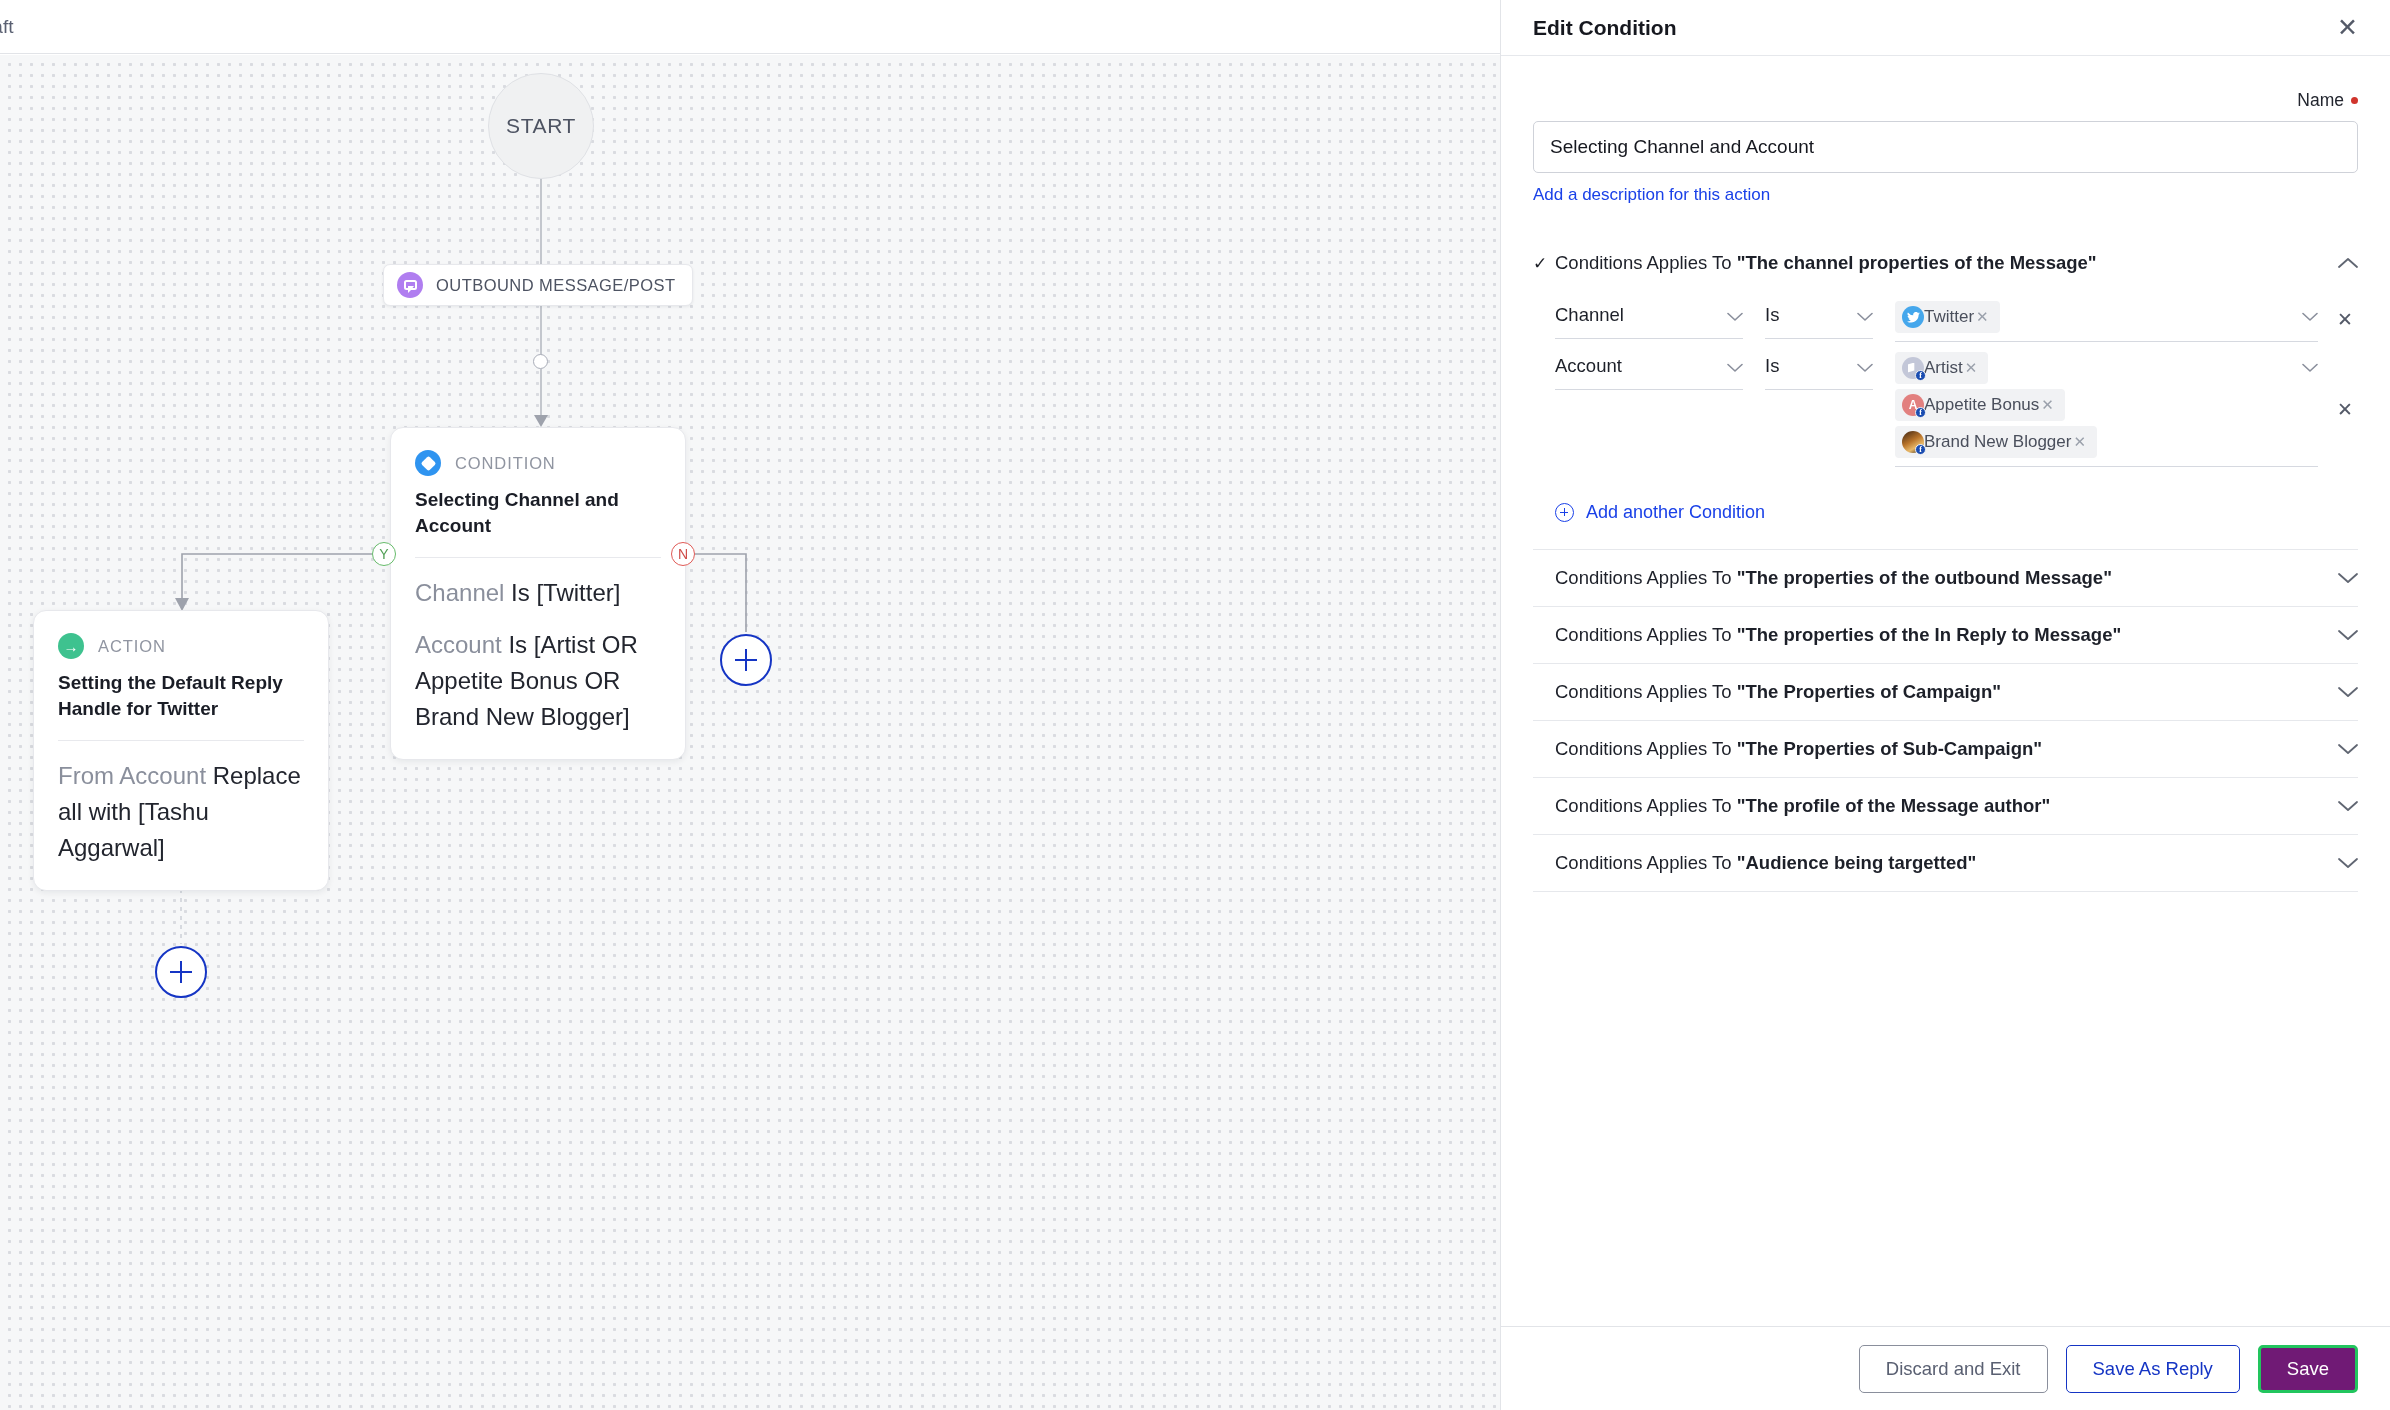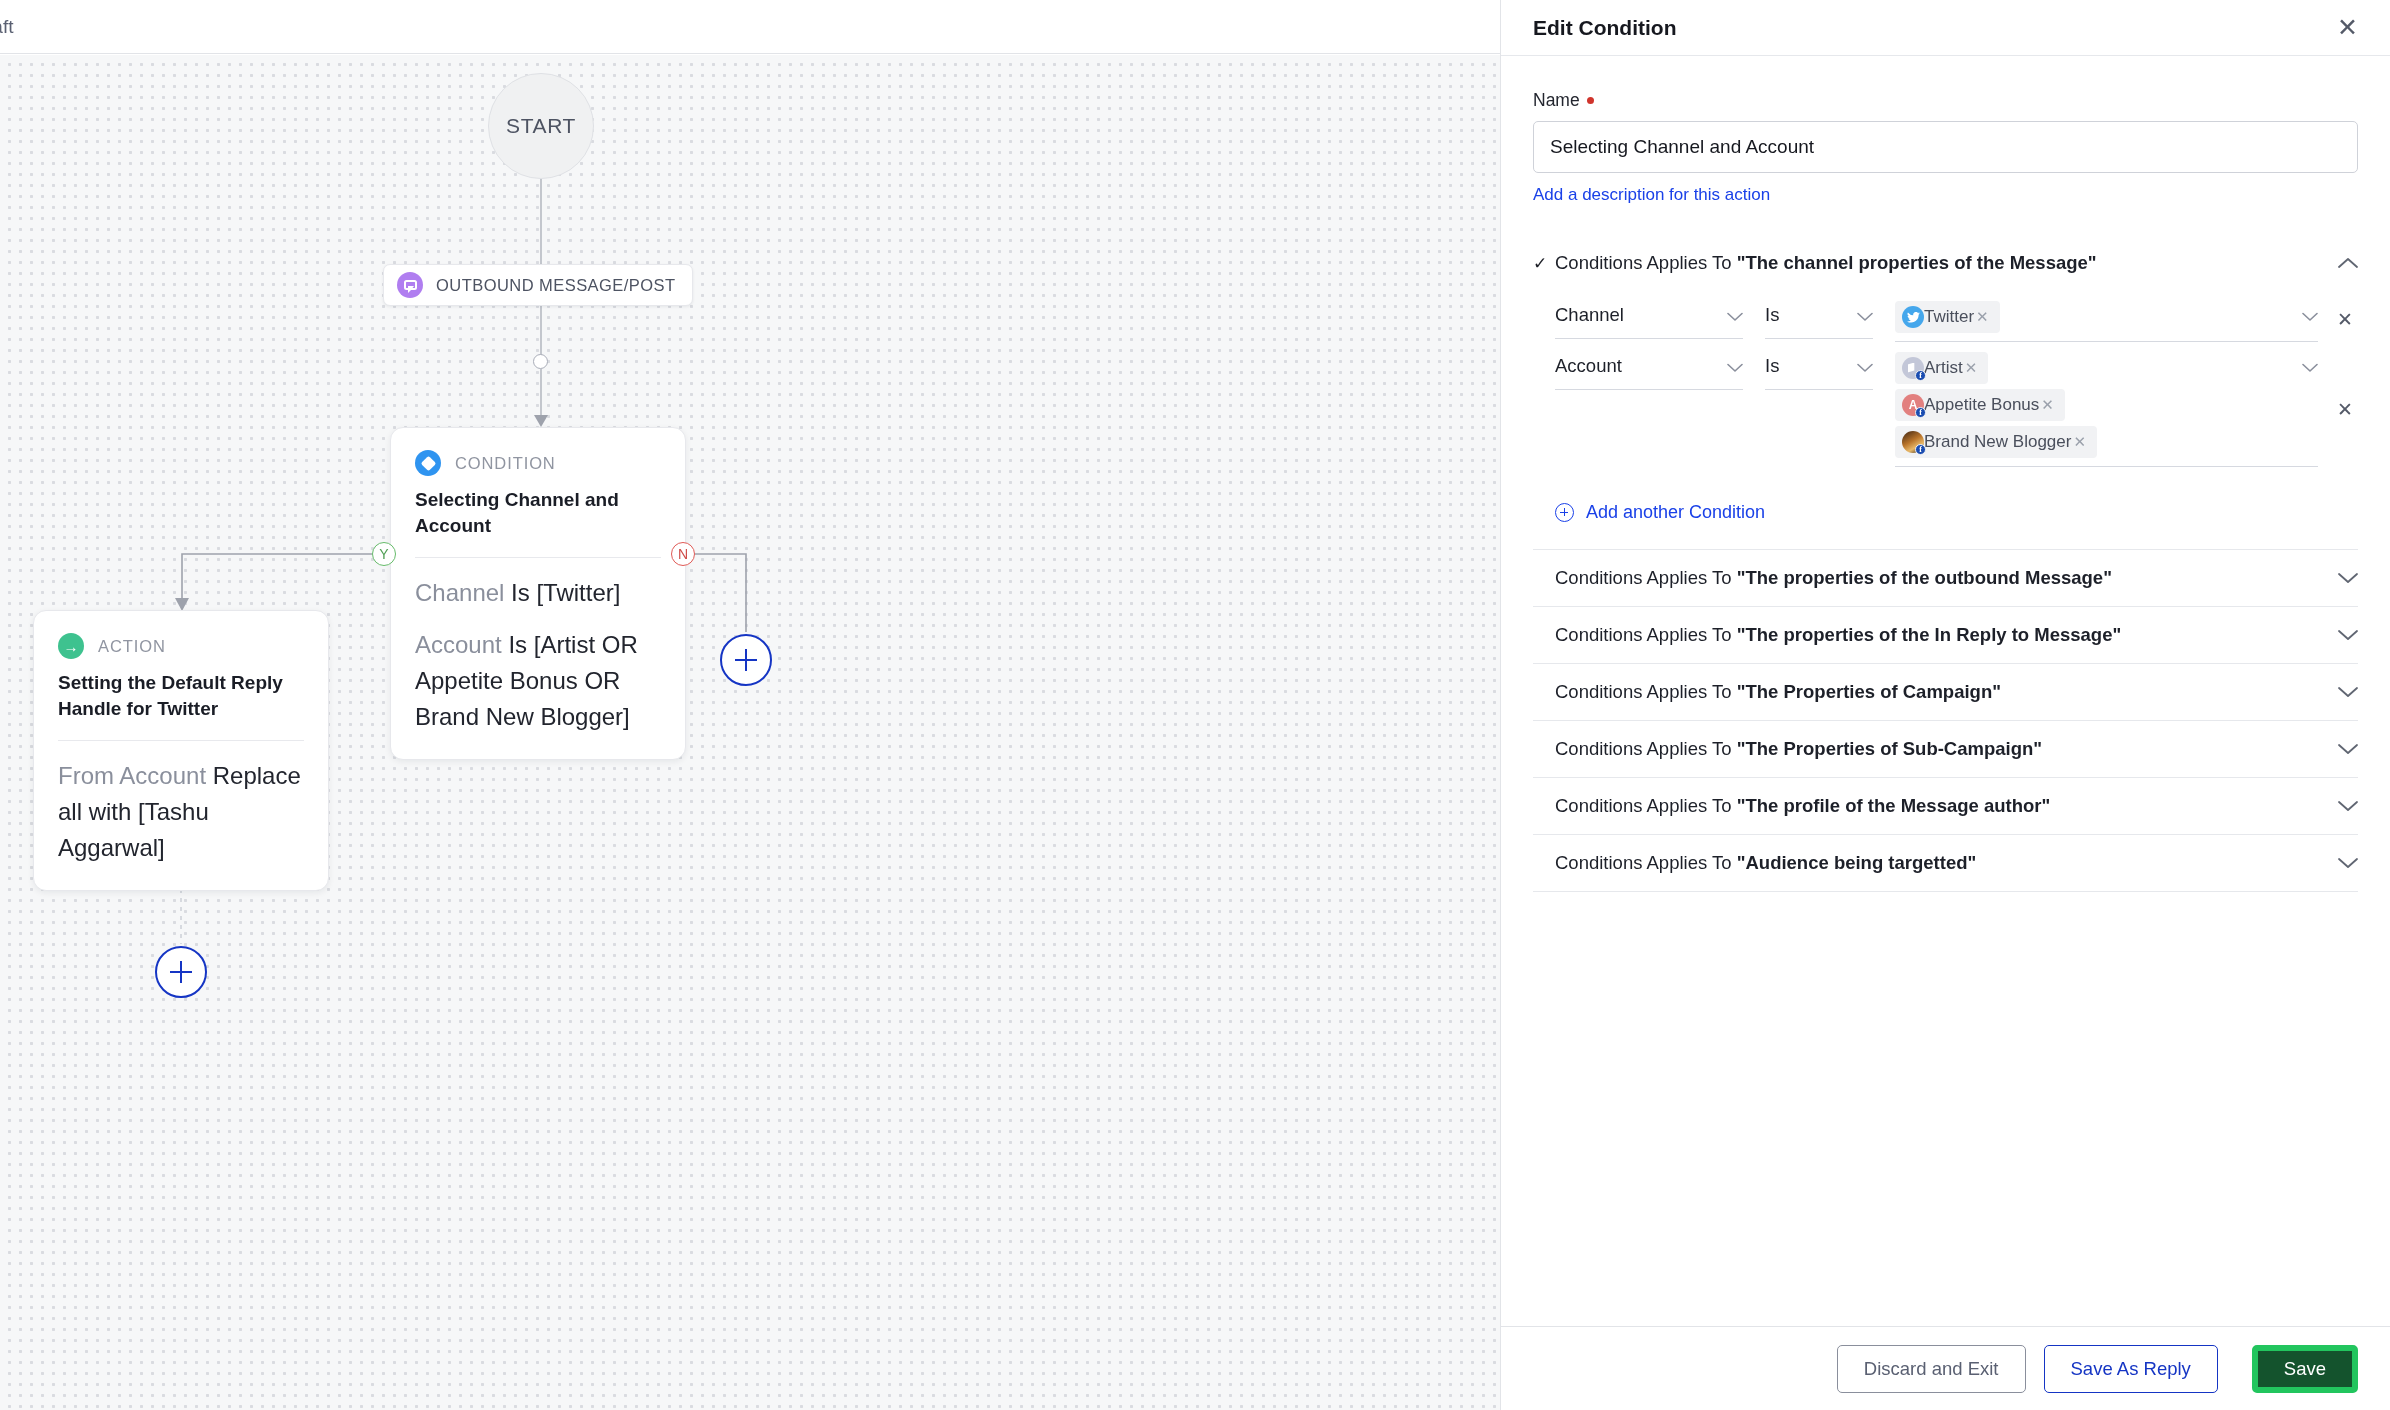--- a/index.html
+++ b/index.html
@@ -138,21 +138,21 @@
   }
   #panel-header .ph-title { font-size: 21px; font-weight: bold; color: #16181f; }
   #panel-header .close-x {
     font-size: 25px; color: #545a68; line-height: 1; cursor: pointer; font-weight: 300;
   }
 
   #panel-body {
     flex: 1 1 auto; overflow: hidden; padding: 34px 32px 0 32px;
   }
 
-  .field-label { font-size: 17.5px; color: #23262f; }
+  .field-label { font-size: 17.5px; color: #23262f; text-align: right; }
   .req-dot { display: inline-block; width: 7px; height: 7px; border-radius: 50%;
              background: #d0342c; vertical-align: middle; margin-left: 7px; position: relative; top: -1px; }
   .name-input {
     margin-top: 10px; width: 100%; height: 52px;
     border: 1px solid #cfd2d9; border-radius: 5px;
     font-family: "Liberation Sans", sans-serif;
     font-size: 19px; color: #16181f; padding: 0 16px; background: #fff;
   }
   .link-blue {
     display: inline-block; margin-top: 12px;
@@ -244,21 +244,21 @@
     gap: 18px; padding: 12px 32px; background: #fff;
   }
   .btn {
     height: 48px; border-radius: 5px; font-size: 18.5px;
     font-family: "Liberation Sans", sans-serif; cursor: pointer;
     display: inline-flex; align-items: center; justify-content: center;
     padding: 0 26px; white-space: nowrap;
   }
   .btn-ghost { background: #fff; border: 1px solid #8a8f9c; color: #5a6072; }
   .btn-outline { background: #fff; border: 1px solid #1535c4; color: #1535c4; }
-  .btn-primary { background: #14532d; border: 6px solid #22c55e; color: #fff; margin-left: 16px; }
+  .btn-primary { background: #701a75; border: 3px solid #22c55e; color: #fff; }
 </style>
 </head>
 <body>
 
 <div id="app">
 
   <div id="canvas-area">
 
     <div id="topbar">
       <div class="draft-text">raft</div>

